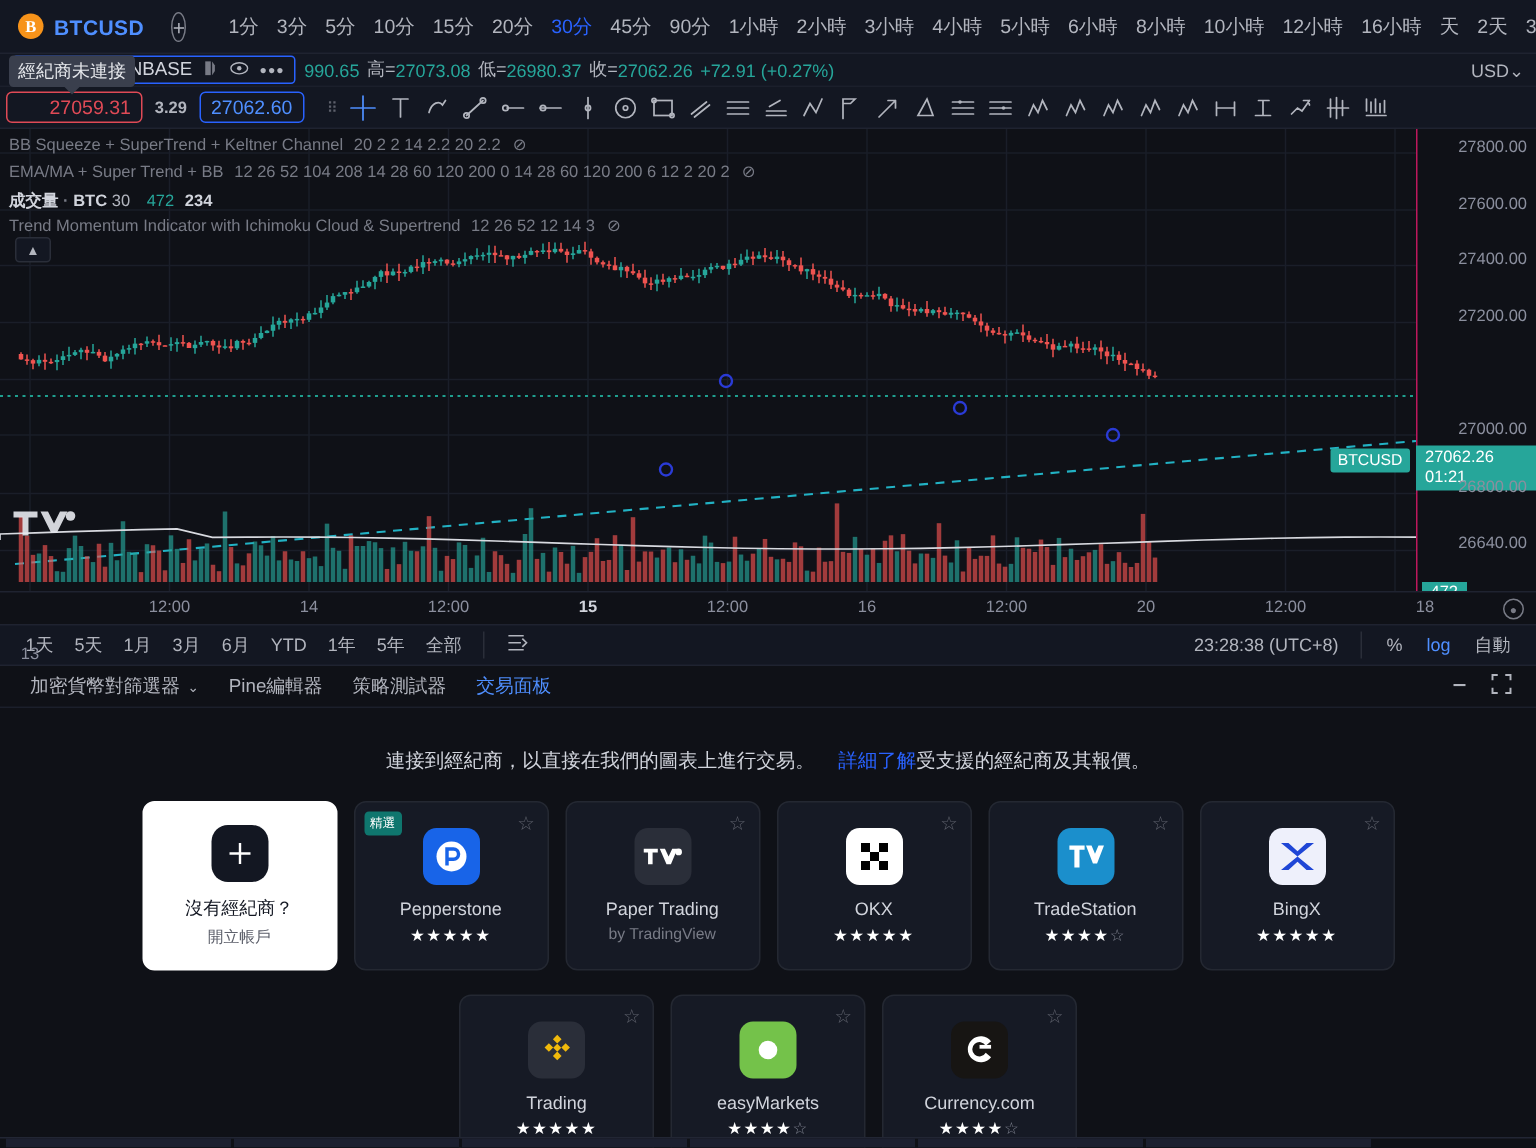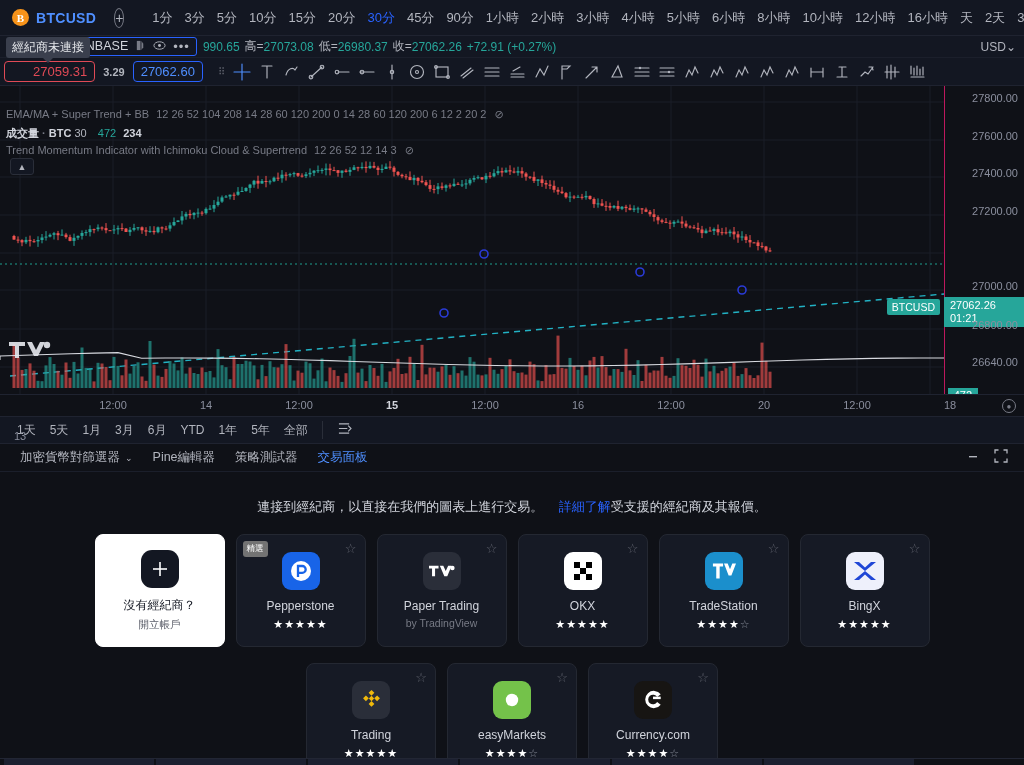--- a/index.html
+++ b/index.html
@@ -176,21 +176,21 @@
     display: flex; flex-direction: column; align-items: center;
     justify-content: center; position: relative;
   }
   .card.white { background: #fff; border-color: #fff; }
   .card .star-fav {
     position: absolute; top: 7px; right: 8px;
     color: #5d606b; font-size: 13px; line-height: 1;
   }
   .badge-featured {
     position: absolute; top: 6px; left: 6px;
-    background: #737373; color: #fff; font-size: 8.5px;
+    background: #0f766e; color: #fff; font-size: 8.5px;
     padding: 2px 4px; border-radius: 3px;
   }
   .logo {
     width: 38px; height: 38px; border-radius: 10px;
     display: flex; align-items: center; justify-content: center;
     margin-bottom: 9px;
   }
   .cname { font-size: 12px; color: #d1d4dc; }
   .card.white .cname { color: #131722; font-size: 12px; }
   .csub { font-size: 10.5px; color: #787b86; margin-top: 4px; }
@@ -1039,20 +1039,25 @@
         <rect x="744.5" y="282.1" width="3" height="19.9" fill="rgba(239,83,80,.65)"></rect>
         <rect x="748.5" y="289.2" width="3" height="12.8" fill="rgba(239,83,80,.65)"></rect>
         <rect x="752.5" y="292.0" width="3" height="10.0" fill="rgba(239,83,80,.65)"></rect>
         <rect x="756.5" y="289.3" width="3" height="12.7" fill="rgba(239,83,80,.65)"></rect>
         <rect x="760.5" y="256.6" width="3" height="45.4" fill="rgba(239,83,80,.65)"></rect>
         <rect x="764.5" y="274.8" width="3" height="27.2" fill="rgba(239,83,80,.65)"></rect>
         <rect x="768.5" y="285.7" width="3" height="16.3" fill="rgba(239,83,80,.65)"></rect>
         <path d="M0 274 L0 270 L23.6 269.2053226768198 L47.2 268.4423266307654 L70.8 267.74143010641984 L94.4 267.1305756364019 L118 266.6341160607684 L141.6 272.27184365613107 L165.2 272.05820108004616 L188.8 272.00170558783395 L212.4 272.1046094764872 L236 272.36281029269725 L259.6 272.76601438472164 L283.2 273.2981472777954 L306.8 273.93799451271417 L330.4 274.66004739937637 L354 275.4355199677605 L377.6 276.23349657371034 L401.2 277.0221644081073 L424.8 277.7700817731794 L448.4 278.44743156377086 L472 279.0272099812317 L495.6 279.48630308965437 L519.2 279.8064082955581 L542.8 279.97476401453383 L566.4 279.98465843534336 L590 279.83569709865253 L613.6 279.53381862288063 L637.2 279.09105795022396 L660.8 278.52506655148926 L684.4 277.85840871765504 L708 277.1176619927957 L731.6 276.33235761126997 L755.2 275.533803180598 L778.8 274.75383454594646 L802.4 274.02354659544557 L826 273.37205360512485 L849.6 272.8253285446034 L873.2 272.4051676167535 L896.8 272.12832131187406 L920.4 272.0058266185016 L944 272.04256701350647" fill="none" stroke="#d8dae0" stroke-width="1.1"></path>
       </svg>
 
+    <div class="ind-legend" style="top:4px;">
+      <span>BB Squeeze + SuperTrend + Keltner Channel</span>
+      <span style="margin-left:4px;">20 2 2 14 2.2 20 2.2</span>
+      <span class="eye">⊘</span>
+    </div>
     <div class="ind-legend" style="top:22px;">
       <span>EMA/MA + Super Trend + BB</span>
       <span style="margin-left:4px;">12 26 52 104 208 14 28 60 120 200 0 14 28 60 120 200 6 12 2 20 2</span>
       <span class="eye">⊘</span>
     </div>
     <div class="ind-legend ind-vol" style="top:40px;color:#d1d4dc;">
       <span class="lbl">成交量</span>
       <span style="color:#787b86;">·</span>
       <span>BTC</span>
       <span style="font-weight:normal;color:#b2b5be;">30</span>
@@ -1121,20 +1126,27 @@
         <div class="rg">1年</div>
         <div class="rg">5年</div>
         <div class="rg">全部</div>
       </div>
     <div class="vdiv"></div>
     <div class="rg">
       <svg width="15" height="13" viewBox="0 0 16 14" fill="none" stroke="#b2b5be" stroke-width="1.2">
         <path d="M2 2 h11 M2 7 h9 M2 12 h11"></path>
           <path d="M12 4 l3 3 l-3 3"></path>
       </svg>
+    </div>
+    <div class="right">
+      <span class="rb-time">23:28:38 (UTC+8)</span>
+      <span class="vdiv"></span>
+      <span class="rb-it">%</span>
+      <span class="rb-it blue">log</span>
+      <span class="rb-it">自動</span>
     </div>
   </div>
 
   <div class="panel">
     <div class="paneltabs">
       <div id="paneltablist" style="display:flex;align-items:center;">
           <div class="ptab">
             <span>加密貨幣對篩選器</span>
             <span style="font-size: 9px;">⌄</span>
           </div>

